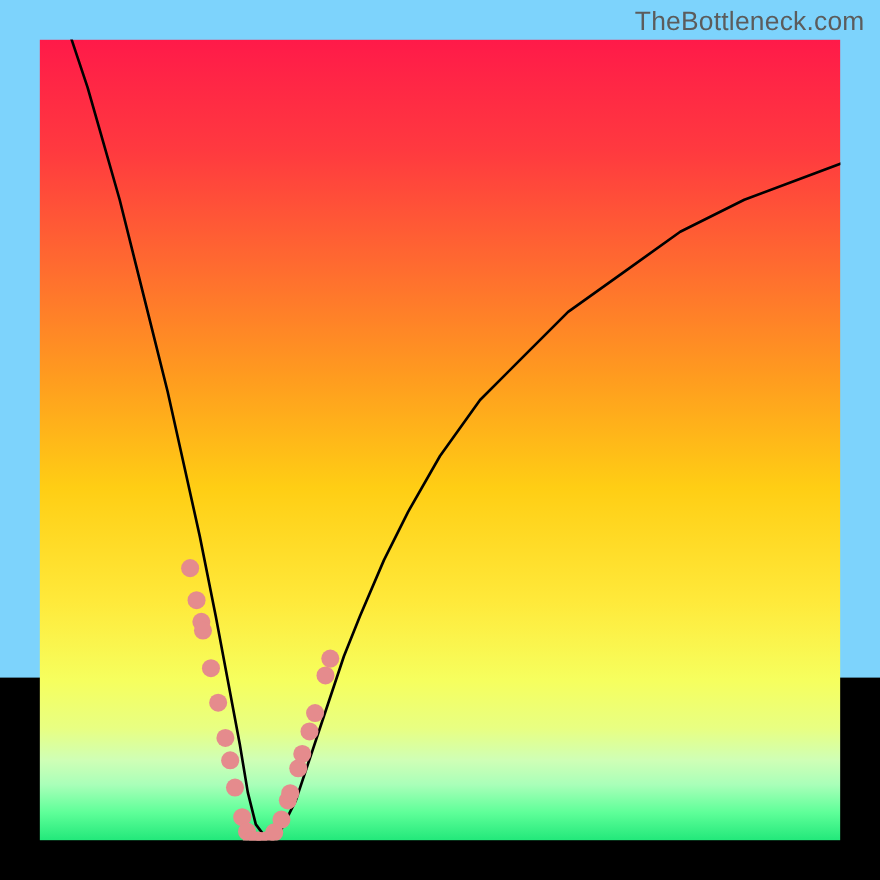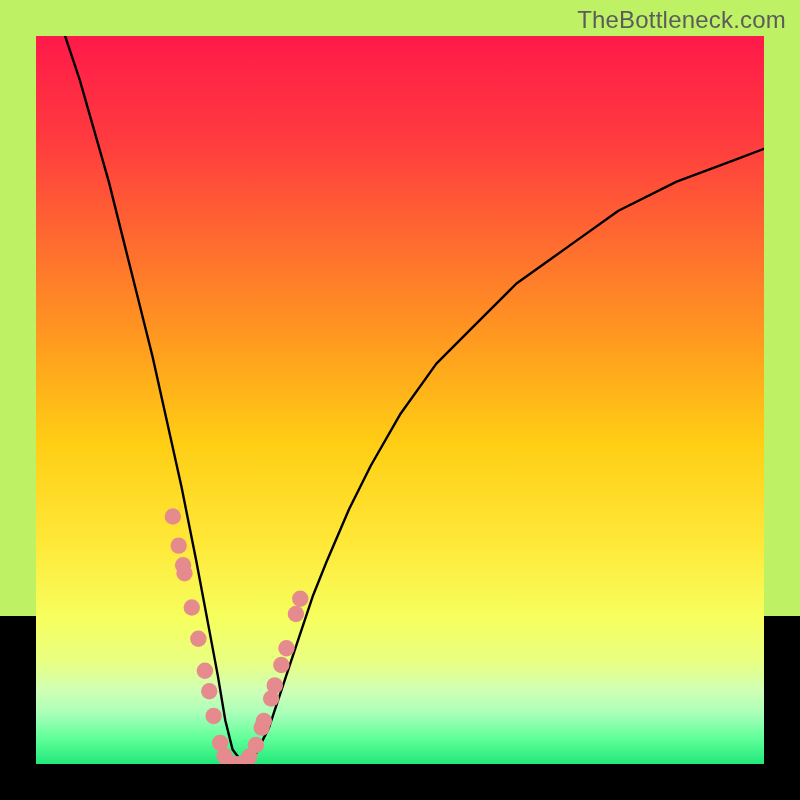--- a/index.html
+++ b/index.html
@@ -7,21 +7,21 @@
     width: 800px;
     height: 800px;
     overflow: hidden;
     background: #000;
     font-family: Arial, Helvetica, sans-serif;
   }
   .frame {
     position: absolute;
     left: 0; top: 0;
     width: 800px; height: 616px;
-    background: #bef264;
+    background: #7dd3fc;
   }
   .plot-area {
     position: absolute;
     left: 36px;
     top: 36px;
     width: 728px;
     height: 728px;
     
   }
   .plot-gradient {

